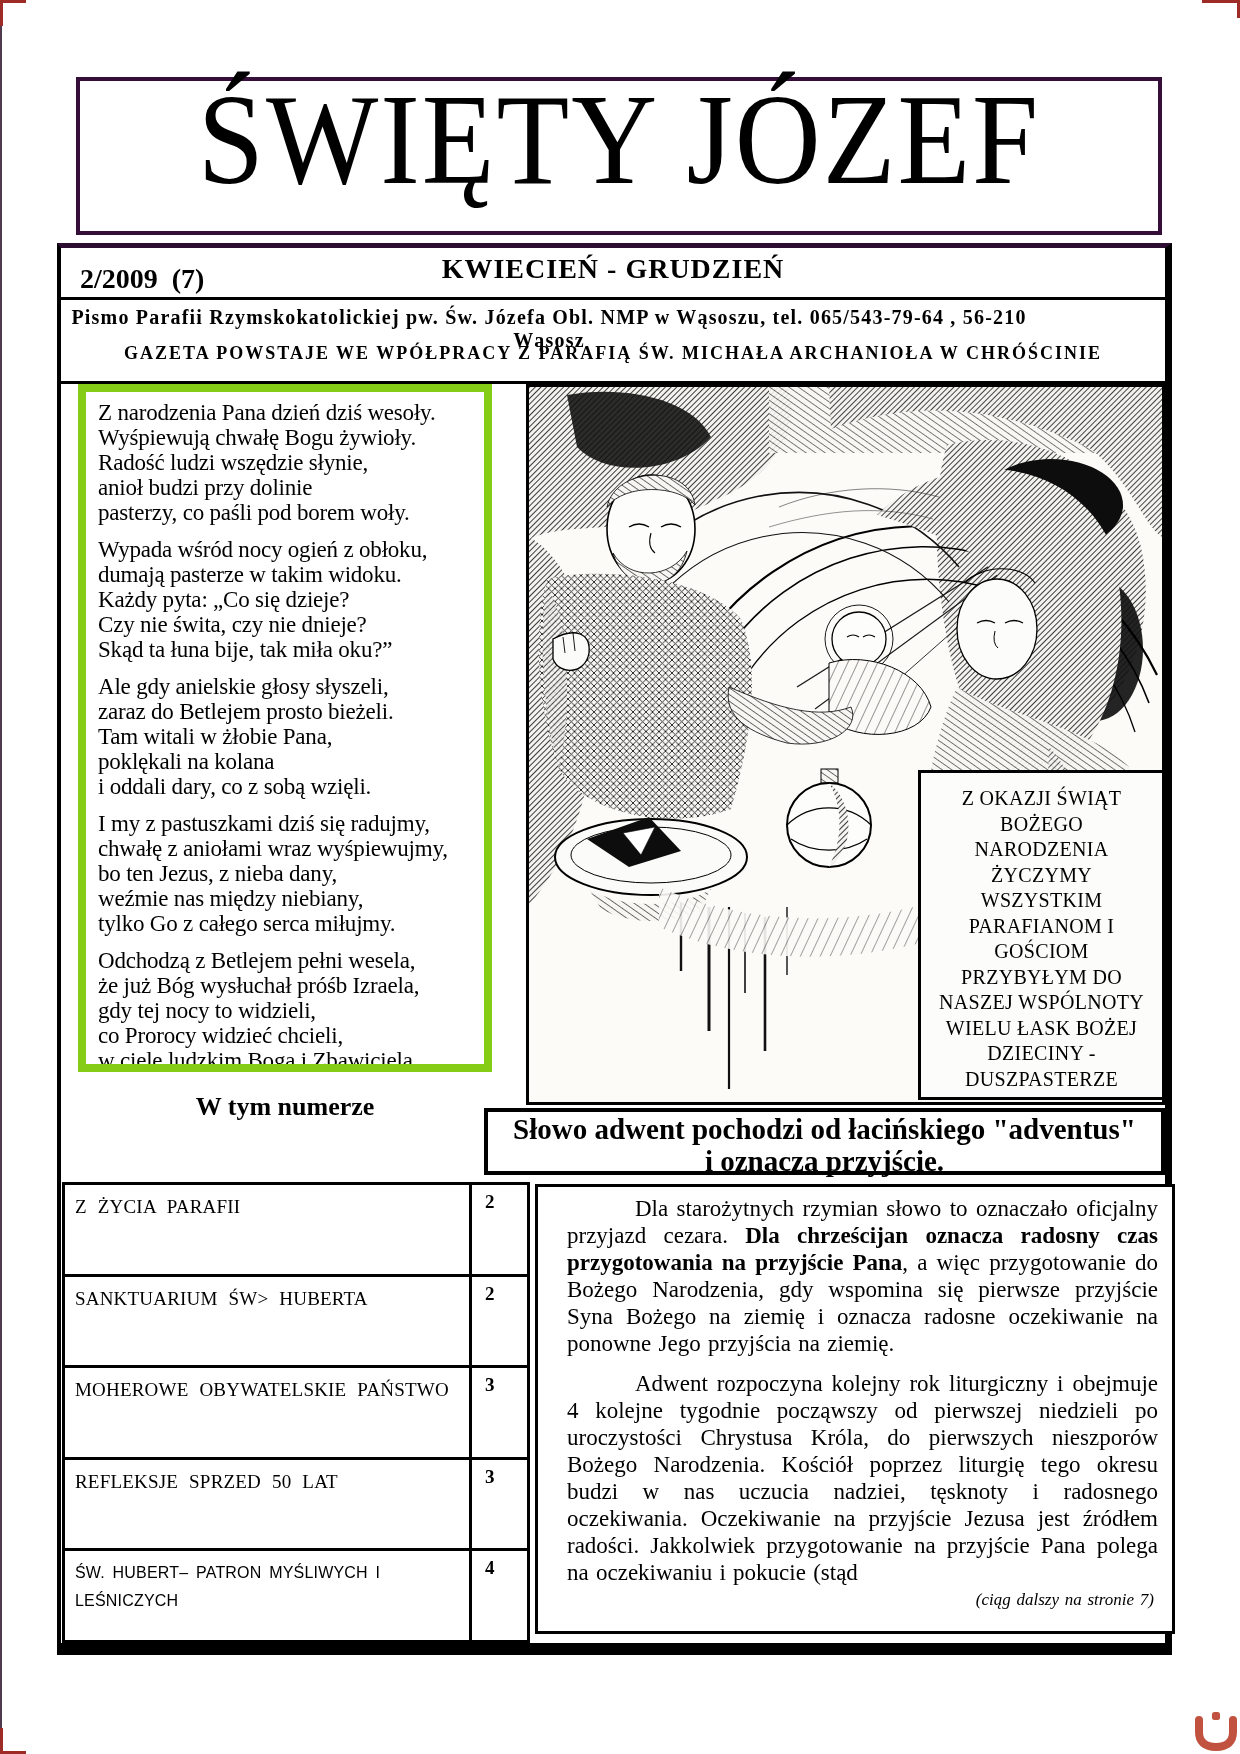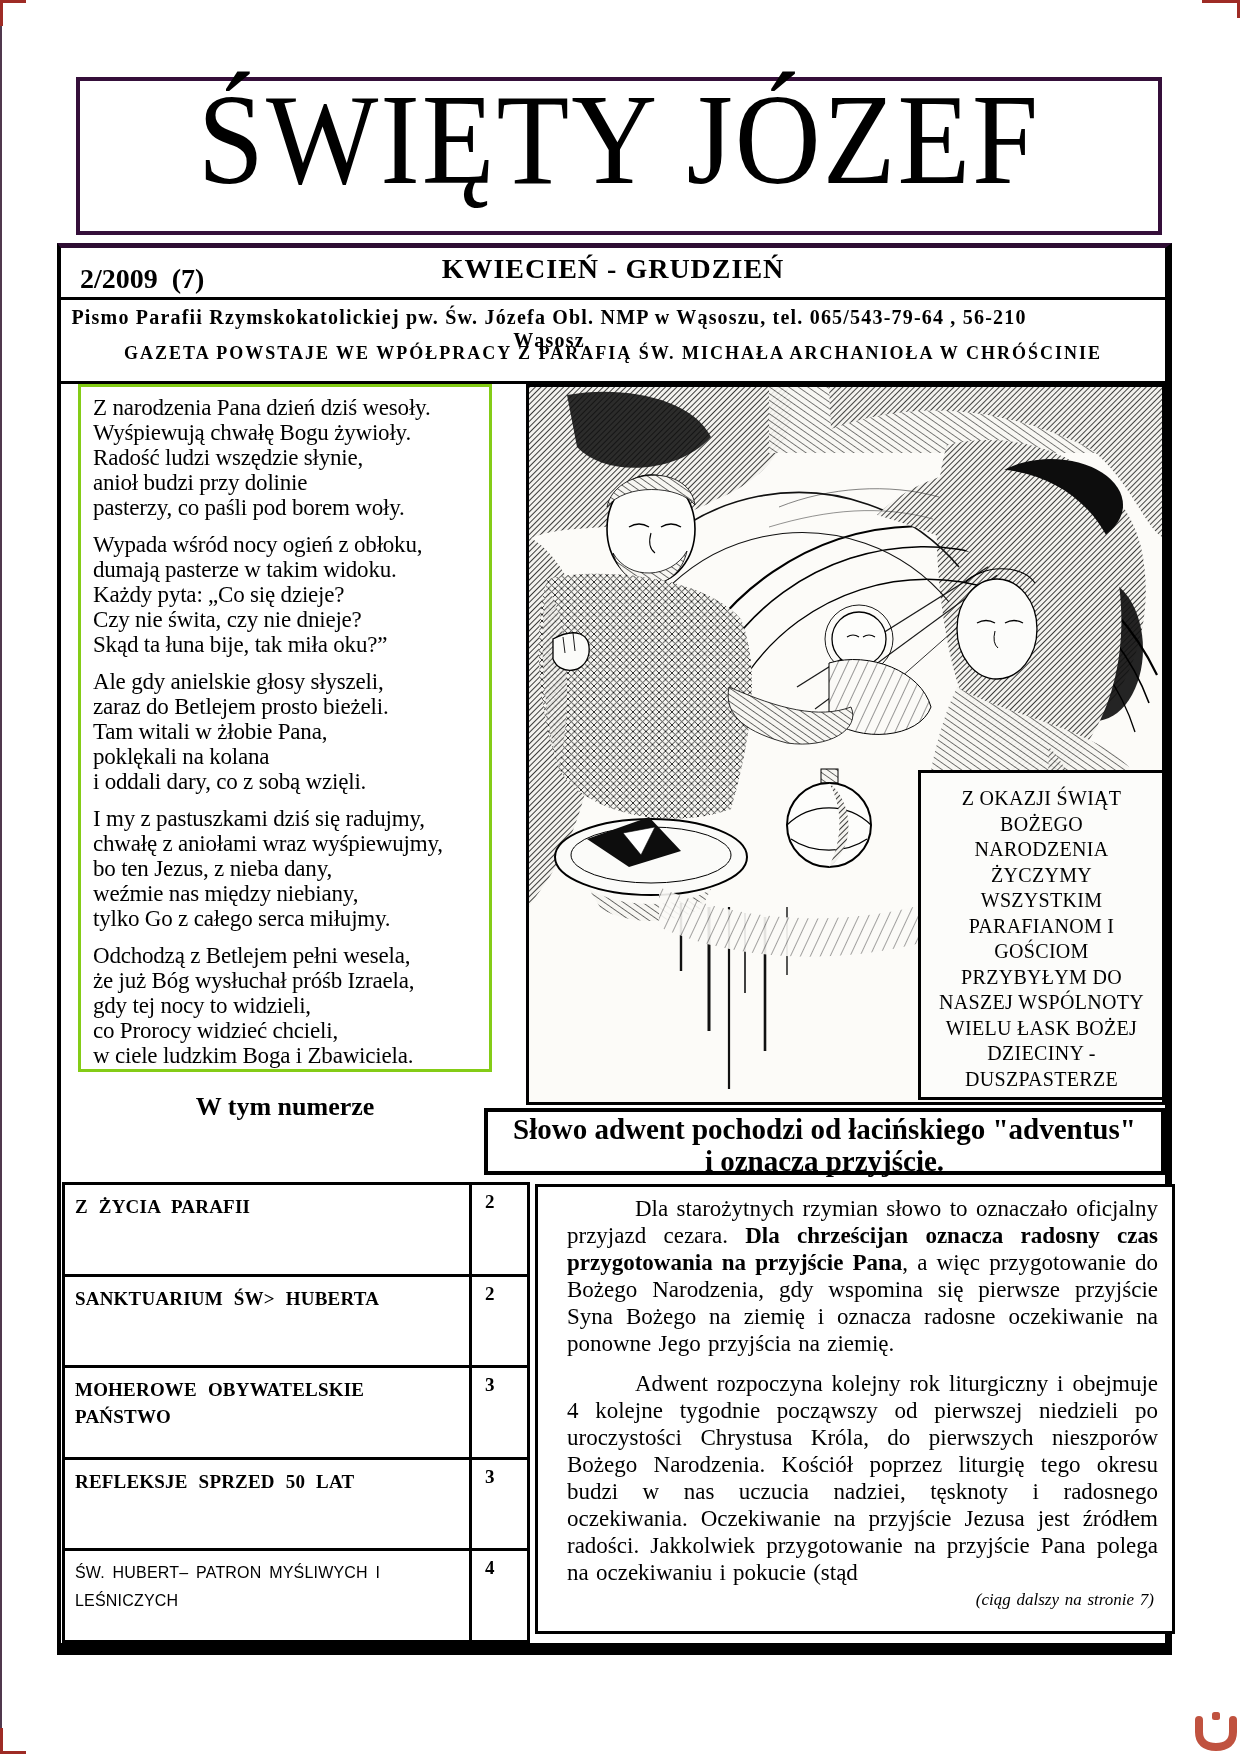--- a/index.html
+++ b/index.html
@@ -23,31 +23,31 @@
     border-style:solid;border-color:#2e0d33 #000 #000 #000;border-width:5px 7px 12px 4px;}
 
   #issue{left:80px;top:253px;font-size:28px;font-weight:bold;white-space:pre;margin-top:10px;}
   #period{left:61px;top:253px;width:1104px;text-align:center;font-size:28px;font-weight:bold;letter-spacing:1px;}
   #hdr-divider{left:61px;top:297px;width:1104px;height:3px;background:#000;}
   #sub1{left:61px;top:306px;width:976px;text-align:center;font-size:20px;font-weight:bold;letter-spacing:1.2px;}
   #sub2{left:61px;top:343px;width:1104px;text-align:center;font-size:18px;font-weight:bold;letter-spacing:2px;}
   #sub-divider{left:61px;top:381px;width:1104px;height:3px;background:#000;}
 
   
-  #poem-box{left:78px;top:384px;width:414px;height:688px;border:3px solid #84cc16;background:#fff;
+  #poem-box{left:78px;top:384px;width:414px;height:688px;border:8px solid #84cc16;background:#fff;
     padding:8px 10px 0 12px;overflow:hidden;}
   .stanza{white-space:pre-line;font-size:23px;line-height:25px;margin:0 0 12px 0;letter-spacing:-0.2px;}
 
   #toc-heading{left:78px;top:1092px;width:414px;text-align:center;font-size:26px;font-weight:bold;}
 
   
   #toc-table{left:62px;top:1182px;width:468px;height:461px;border:3px solid #000;background:#fff;display:flex;flex-direction:column;}
   .toc-row{display:flex;flex:1;border-bottom:3px solid #000;}
   .toc-row:last-child{border-bottom:none;}
-  .toc-title{flex:1;border-right:3px solid #000;padding:8px 4px 0 10px;font-weight:bold;font-size:19px;
+  .toc-title{flex:1;border-right:3px solid #000;padding:8px 4px 0 10px;font-weight:normal;font-size:19px;
     word-spacing:6px;line-height:27px;letter-spacing:.2px;}
   .toc-row.sans .toc-title{font-family:Liberation Sans, sans-serif;font-weight:normal;font-size:16px;word-spacing:3px;line-height:28px;}
   .toc-page{width:42px;padding:6px 0 0 13px;font-weight:bold;font-size:19px;}
 
   
   #picture-box{left:526px;top:384px;width:639px;height:721px;border:3px solid #000;background:#fcfbf8;overflow:hidden;}
 
   
   #wishes-box{left:918px;top:770px;width:247px;height:330px;border:3px solid #000;background:#fcfcfa;z-index:3;
     text-align:center;font-size:20px;line-height:25.5px;padding-top:13px;white-space:pre-line;letter-spacing:.3px;}

